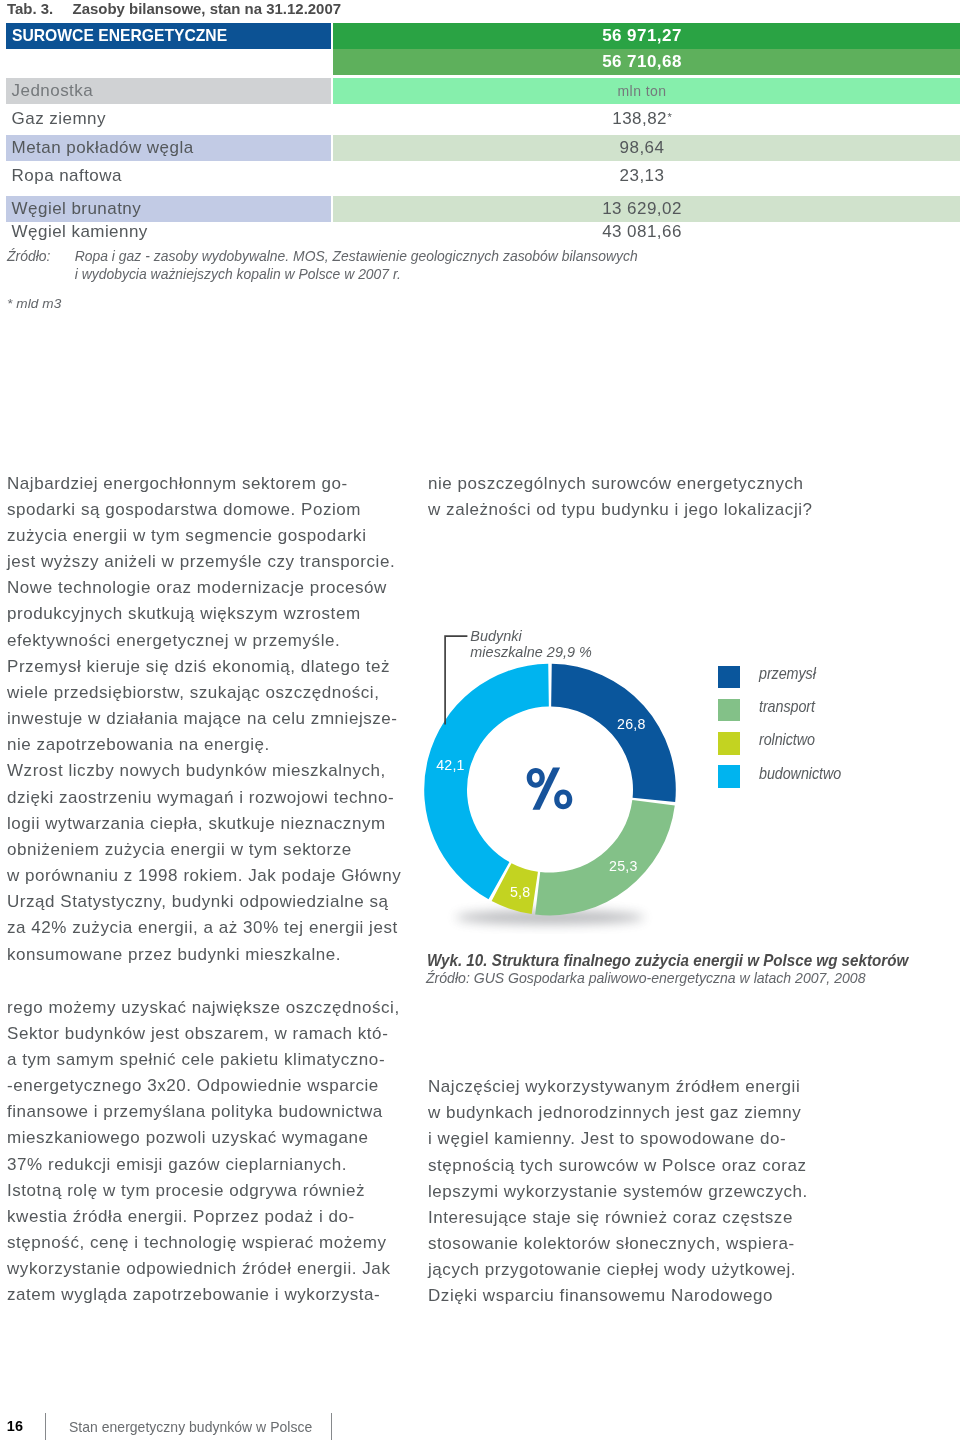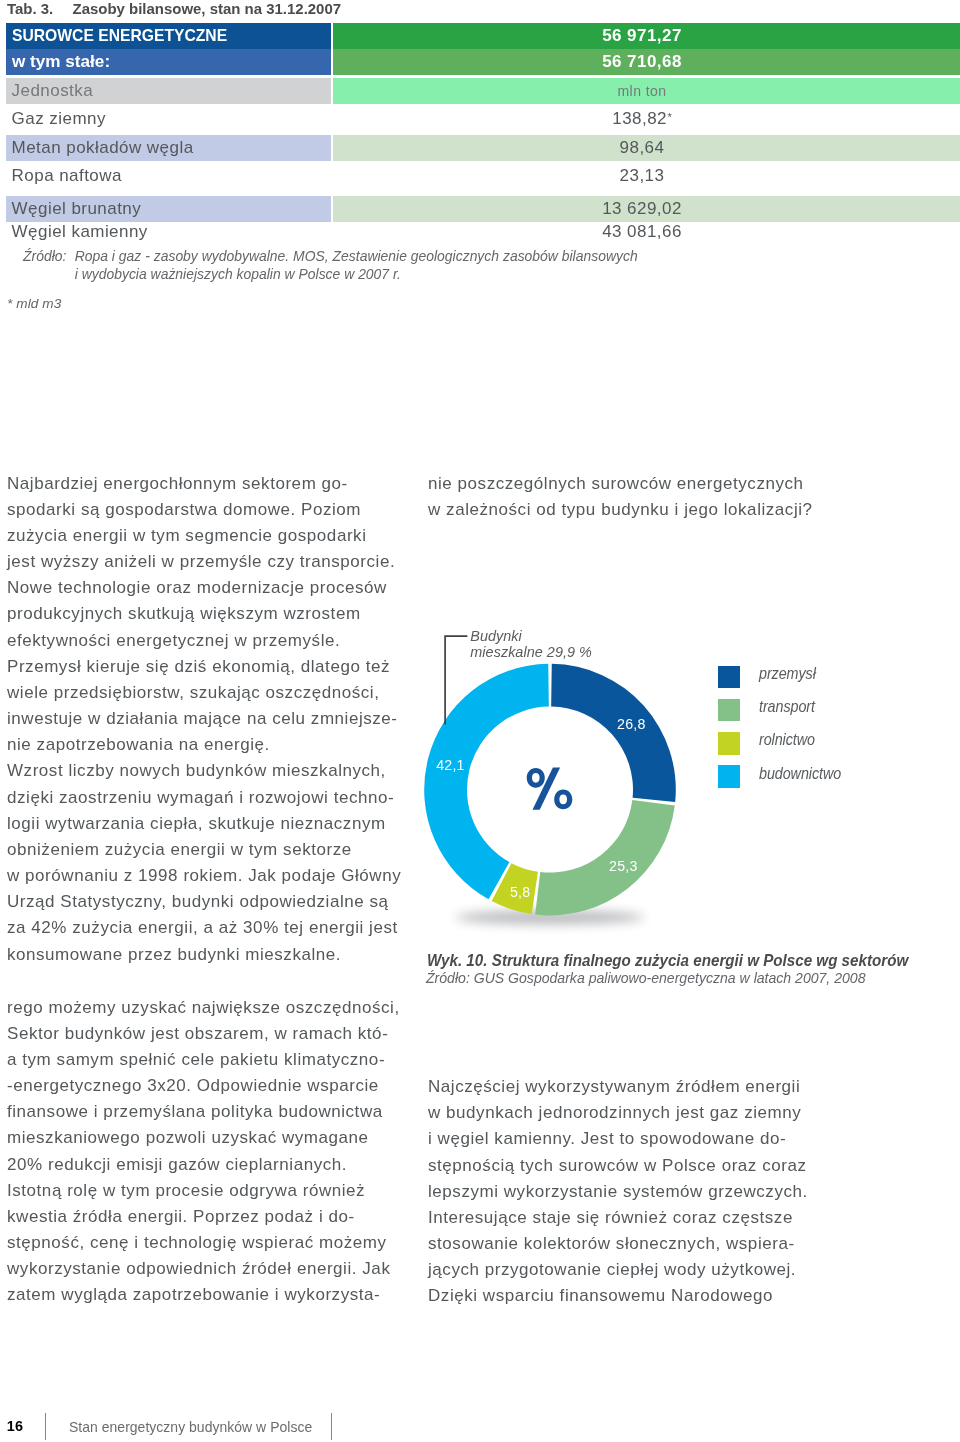--- a/index.html
+++ b/index.html
@@ -30,21 +30,21 @@
   .trow.unit .tcell-l{background:#d0d2d4;}
   .trow.unit .tcell-r{background:#86efac;padding-left:14px;}
   .trow.unit .tcell-l .txt{color:#75797c;}
   .trow.unit .tcell-r .txt{color:#75797c;font-size:14px;}
   .trow.alt .tcell-l{background:#c2cbe5;}
   .trow.alt .tcell-r{background:#d0e2cc;}
   .sup{font-size:11px;vertical-align:baseline;position:relative;top:-3px;left:0.5px;}
 
   
   .src{position:absolute;left:7.1px;top:248.3px;font-style:italic;font-size:13.9px;color:#63666a;letter-spacing:0.02px;}
-  .src .lbl{position:absolute;left:16px;top:0;white-space:nowrap;}
+  .src .lbl{position:absolute;left:0;top:0;white-space:nowrap;}
   .src .body{position:absolute;left:67.6px;top:0;width:700px;line-height:17.6px;white-space:nowrap;}
   .foot-note{position:absolute;left:7px;top:295.5px;font-style:italic;font-size:13.6px;color:#63666a;letter-spacing:0.1px;}
 
   
   .col{position:absolute;font-size:17px;line-height:26.18px;color:#54585b;letter-spacing:0.55px;}
   .col .tline{height:26.18px;white-space:nowrap;}
   .col-l{left:7px;width:392px;}
   .col-r{left:428px;width:392px;}
 
   
@@ -79,23 +79,20 @@
   <div class="tbl">
     <div class="trow hdr1" style="top:0px">
       <div class="tcell-l">
           <span class="txt">SUROWCE ENERGETYCZNE</span>
         </div>
       <div class="tcell-r">
           <span class="txt">56 971,27</span>
         </div>
     </div>
     <div class="trow hdr2" style="top:26.2px">
-      <div class="tcell-l">
-          <span class="txt">w tym stałe:</span>
-        </div>
       <div class="tcell-r">
           <span class="txt">56 710,68</span>
         </div>
     </div>
     <div class="trow unit" style="top:55px">
       <div class="tcell-l">
           <span class="txt">Jednostka</span>
         </div>
       <div class="tcell-r">
           <span class="txt">mln ton</span>
@@ -175,21 +172,21 @@
       <div class="tline">za 42% zużycia energii, a aż 30% tej energii jest</div>
       <div class="tline">konsumowane przez budynki mieszkalne.</div>
     </div>
   <div class="col col-l" style="top:994.5px" id="col-l-2">
       <div class="tline">rego możemy uzyskać największe oszczędności,</div>
       <div class="tline">Sektor budynków jest obszarem, w ramach któ-</div>
       <div class="tline">a tym samym spełnić cele pakietu klimatyczno-</div>
       <div class="tline">-energetycznego 3x20. Odpowiednie wsparcie</div>
       <div class="tline">finansowe i przemyślana polityka budownictwa</div>
       <div class="tline">mieszkaniowego pozwoli uzyskać wymagane</div>
-      <div class="tline">20% redukcji emisji gazów cieplarnianych.</div>
+      <div class="tline">37% redukcji emisji gazów cieplarnianych.</div>
       <div class="tline">Istotną rolę w tym procesie odgrywa również</div>
       <div class="tline">kwestia źródła energii. Poprzez podaż i do-</div>
       <div class="tline">stępność, cenę i technologię wspierać możemy</div>
       <div class="tline">wykorzystanie odpowiednich źródeł energii. Jak</div>
       <div class="tline">zatem wygląda zapotrzebowanie i wykorzysta-</div>
     </div>
   <div class="col col-r" style="top:470.5px" id="col-r-1">
       <div class="tline">nie poszczególnych surowców energetycznych</div>
       <div class="tline">w zależności od typu budynku i jego lokalizacji?</div>
     </div>

